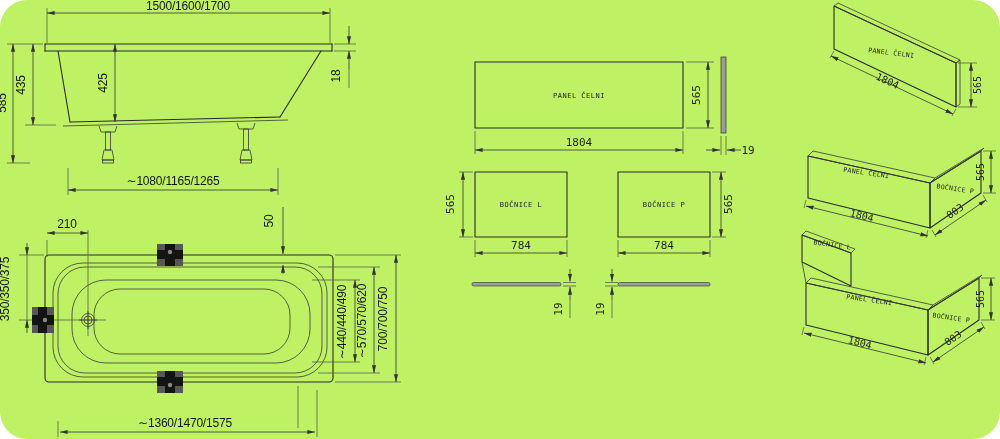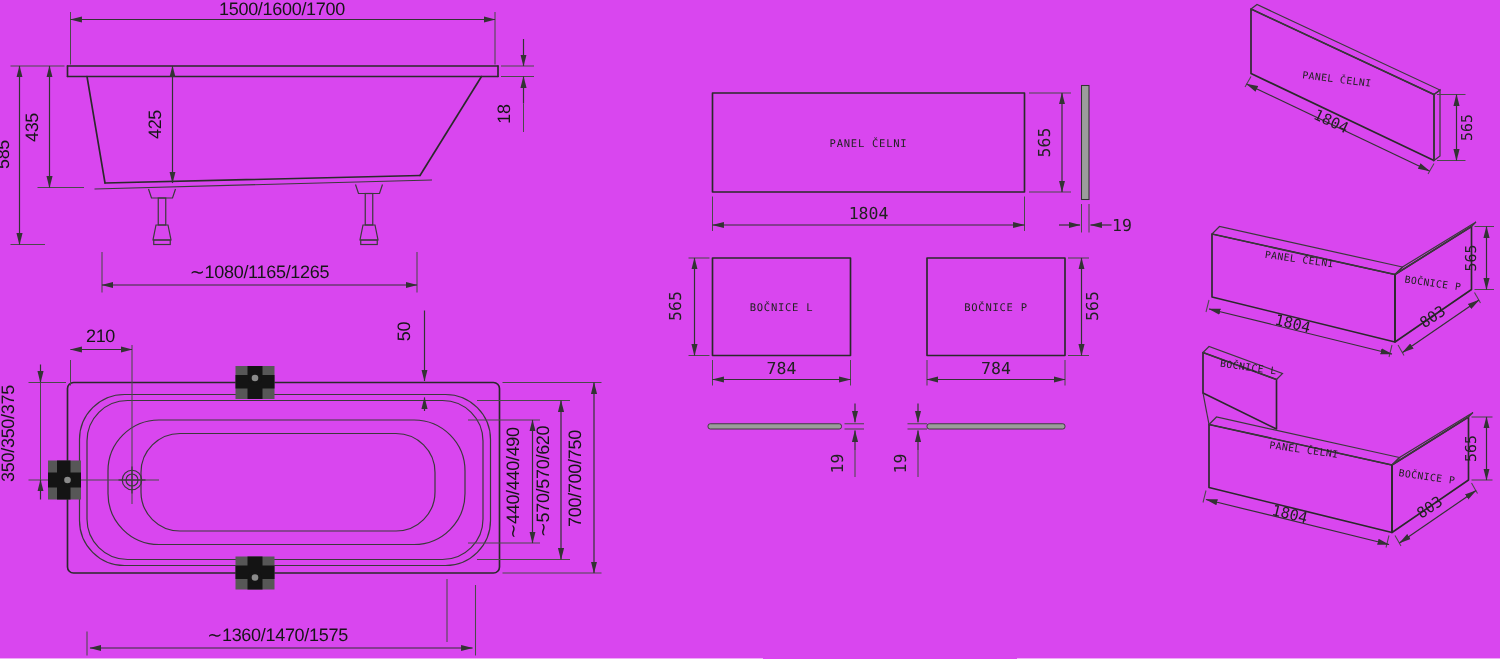--- a/index.html
+++ b/index.html
@@ -1,17 +1,17 @@
 <!DOCTYPE html>
 <html><head>
 <meta charset="utf-8">
 <style>
   html,body{margin:0;padding:0;background:#ffffff;}
-  .stage{position:relative;width:1000px;height:439px;background:#d946ef;overflow:hidden;
-         font-family:"Liberation Sans",sans-serif;}
+  .stage{position:relative;width:1000px;height:439px;background:#bef264;overflow:hidden;
+         font-family:"Liberation Sans",sans-serif;border-radius:27px;}
   svg{display:block}
   .ln{stroke:#2a2a2a;stroke-width:1.1;fill:none;stroke-linecap:round;stroke-linejoin:round;}
   .tn{stroke:#3a3a3a;stroke-width:.8;fill:none;}
   .ext{stroke:#4a4a4a;stroke-width:.7;fill:none;}
   .dim{stroke:#333;stroke-width:.8;fill:none;}
   .d1{font:12px "Liberation Sans",sans-serif;fill:#161616;letter-spacing:-.2px;}
   .d2{font:11px "DejaVu Sans Mono",monospace;fill:#222;}
   .d3{font:10px "DejaVu Sans Mono",monospace;fill:#222;}
   .lab{font:7px "DejaVu Sans Mono",monospace;fill:#222;letter-spacing:.5px;}
   .lab2{font:6.5px "DejaVu Sans Mono",monospace;fill:#222;letter-spacing:.3px;}

